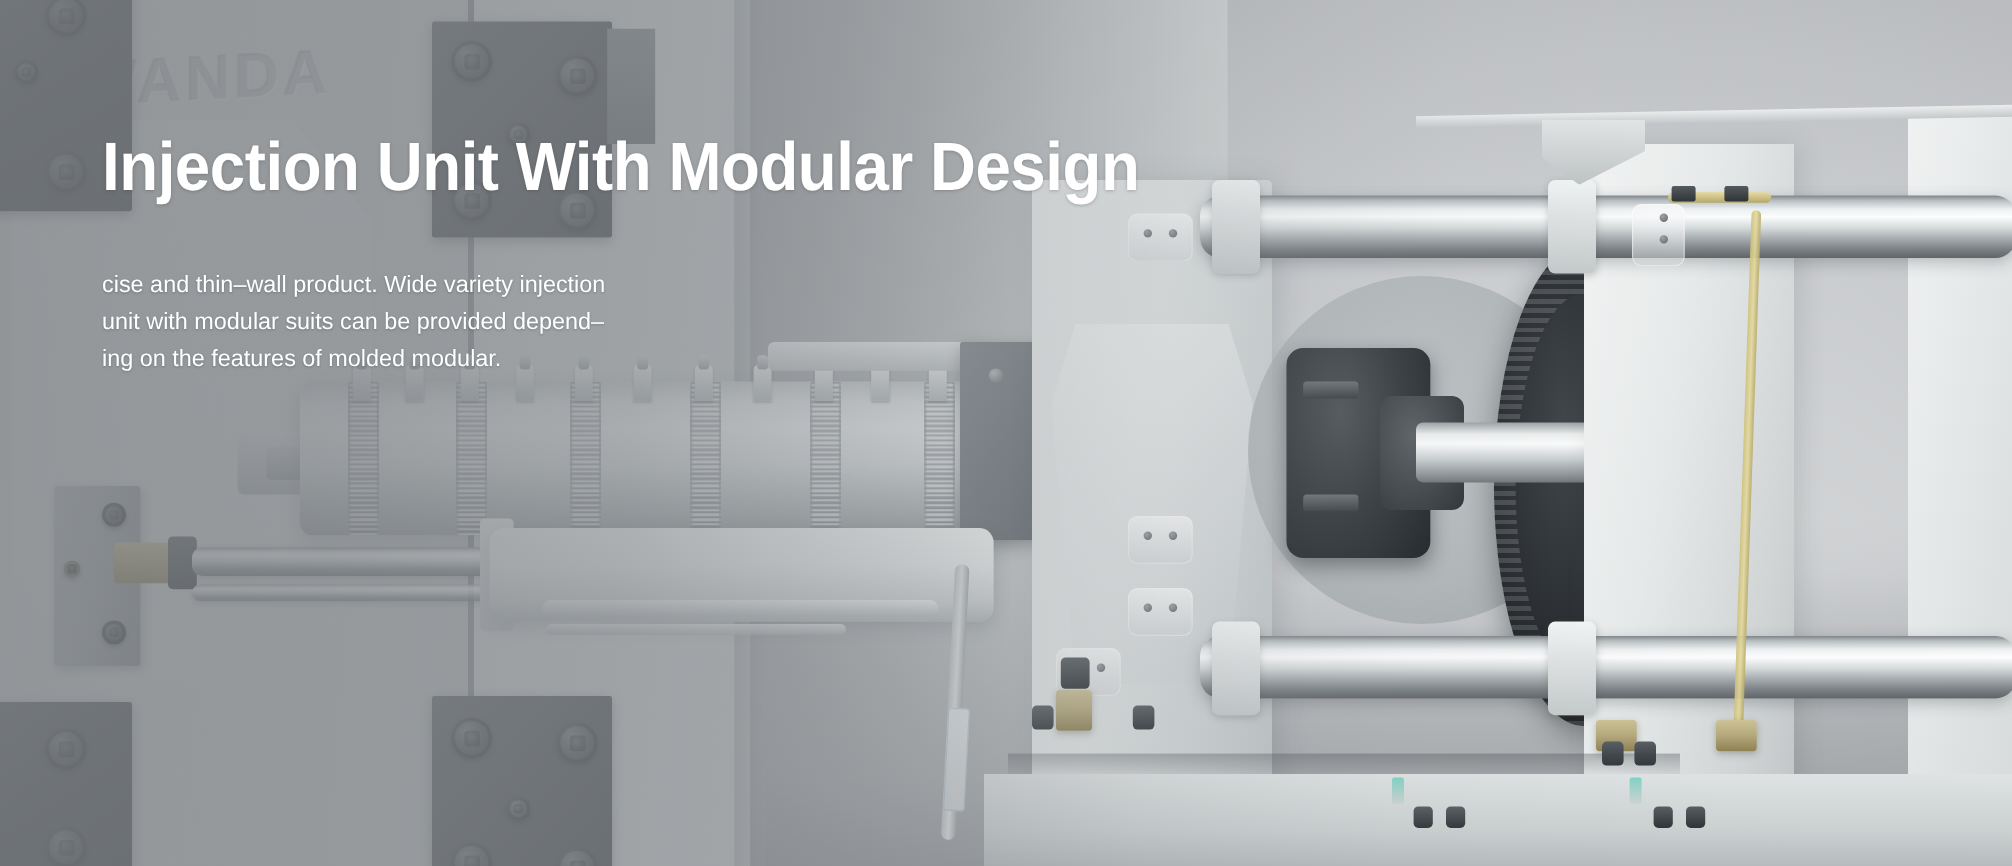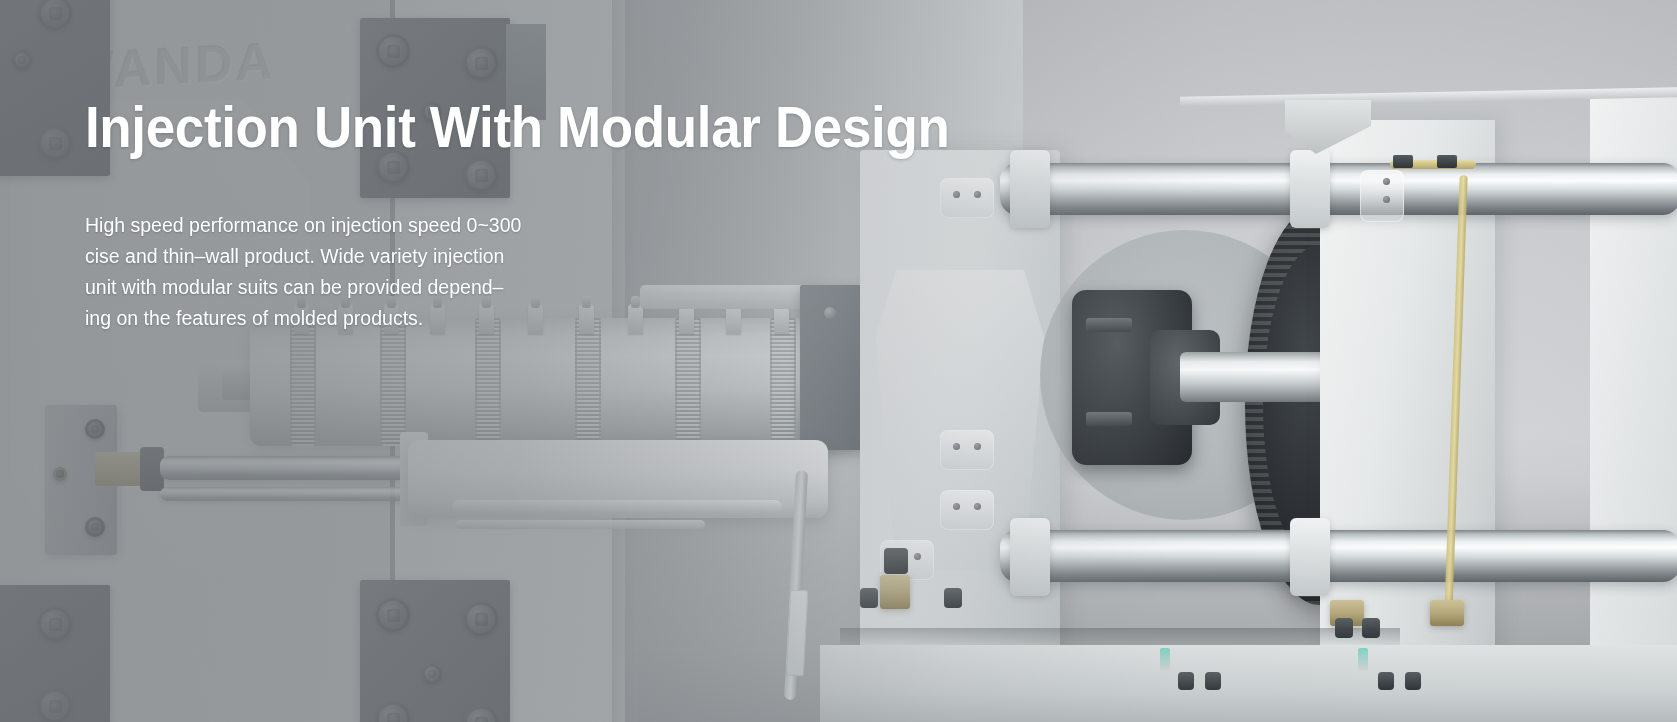--- a/index.html
+++ b/index.html
@@ -516,21 +516,21 @@
       rgba(160,164,168,.08) 70%,
       rgba(170,174,178,.02) 84%,
       rgba(175,178,182,.00) 100%);
     pointer-events: none;
   }
 
   
   .copy {
     position: absolute;
     left: 85px;
-    top: 96px;
+    top: 108px;
     width: 620px;
   }
   .headline {
     margin: 0;
     font-family: "Liberation Sans", "DejaVu Sans", sans-serif;
     font-size: 57px;
     line-height: 62px;
     font-weight: 700;
     color: #ffffff;
     letter-spacing: -0.4px;
@@ -721,20 +721,19 @@
     <div class="cap-bolt" style="left:1205px; top:672px; width:16px; height:18px;"></div>
     <div class="cap-bolt" style="left:1378px; top:672px; width:16px; height:18px;"></div>
     <div class="cap-bolt" style="left:1405px; top:672px; width:16px; height:18px;"></div>
   </div>
 
   <div class="tint"></div>
 
   <div class="copy">
     <h1 class="headline">Injection Unit With Modular Design</h1>
     <p class="body-copy">
-      <span>High speed performance on injection speed 0~300</span>
       <span>cise and thin–wall product. Wide variety injection</span>
       <span>unit with modular suits can be provided depend–</span>
-      <span>ing on the features of molded products.</span>
+      <span>ing on the features of molded modular.</span>
     </p>
   </div>
 
 </div>
 
 </body></html>

